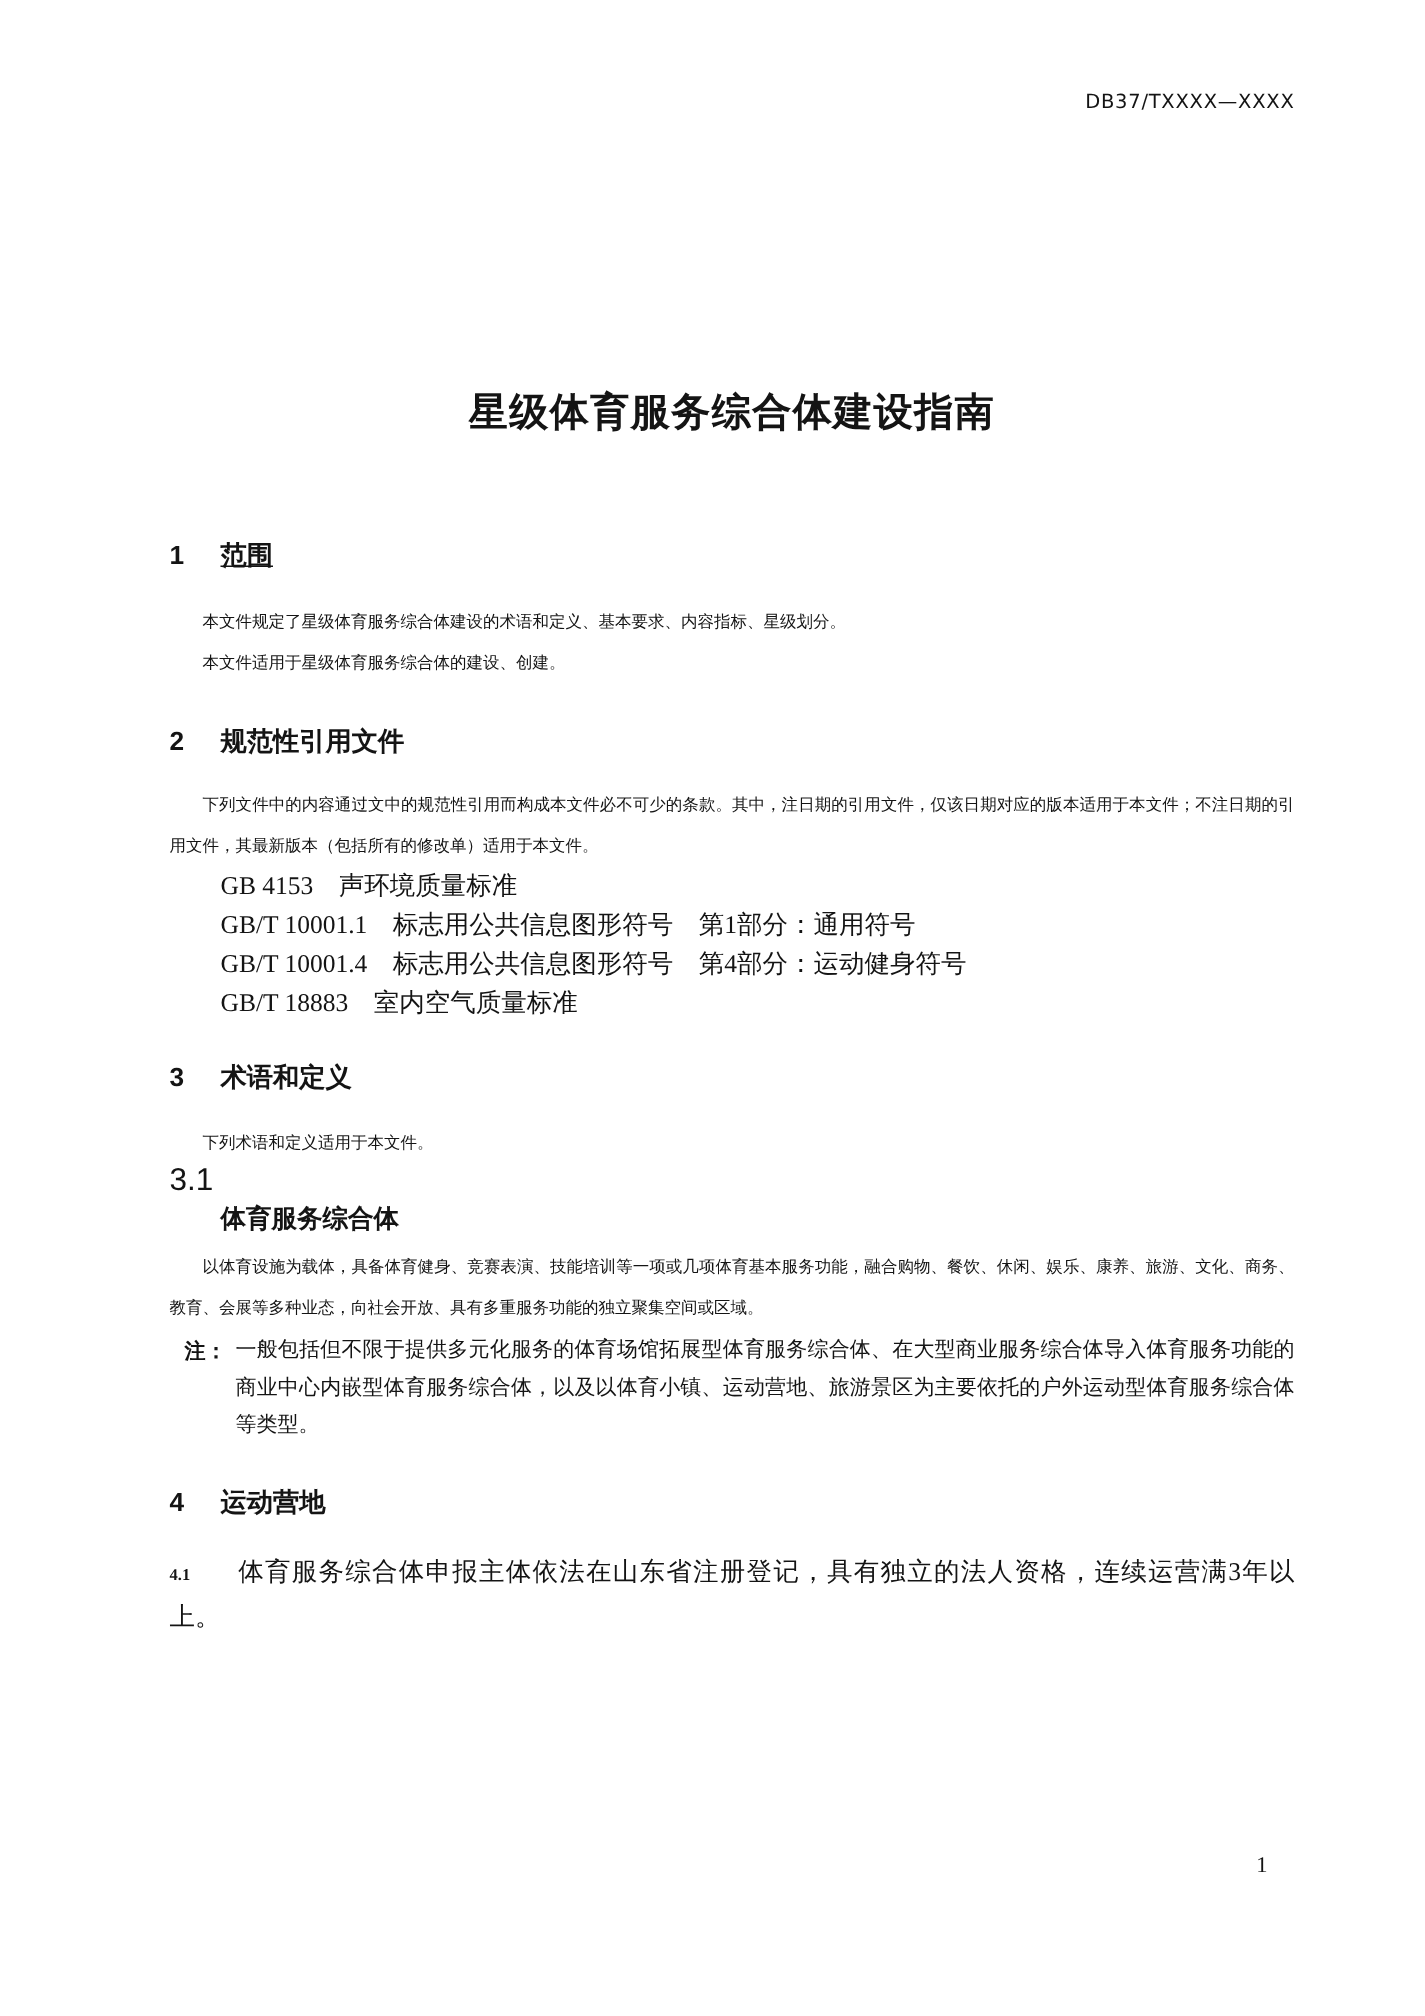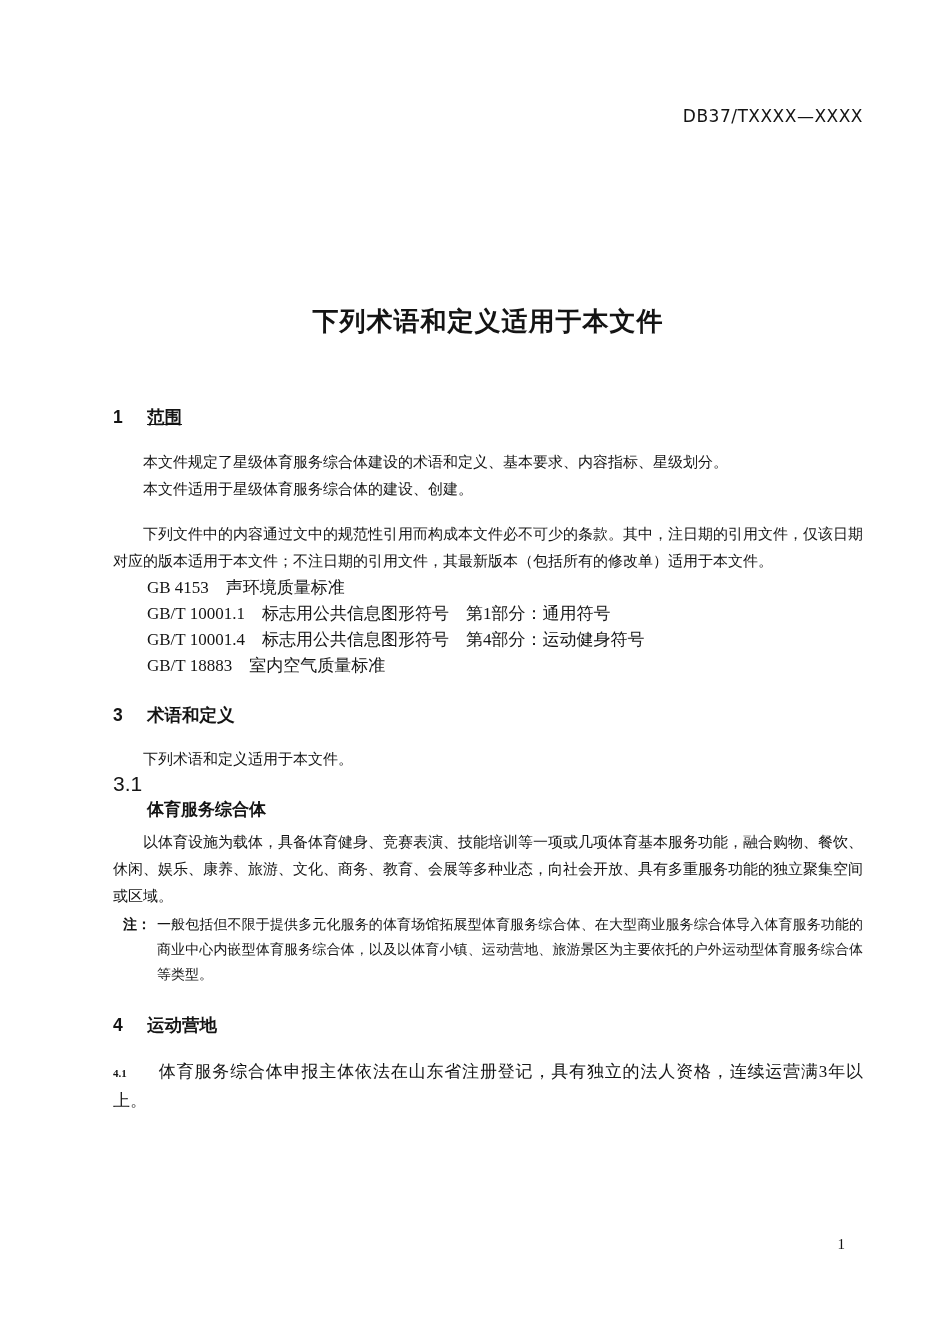--- a/index.html
+++ b/index.html
@@ -10,24 +10,24 @@
     background: #ffffff;
     color: #141414;
     font-family: "Liberation Serif", "DejaVu Serif", serif;
     overflow: hidden;
   }
   .content {
     padding: 0 87px 0 113px;
   }
   
   .doc-header {
-    padding-top: 103px;
+    padding-top: 56px;
     text-align: right;
     font-family: "DejaVu Sans", "Liberation Sans", sans-serif;
-    font-size: 17px;
+    font-size: 13px;
     line-height: 26px;
     letter-spacing: 0.5px;
   }
   
   .doc-title {
     margin-top: 172px;
     text-align: center;
     font-family: "Liberation Sans", "DejaVu Sans", sans-serif;
     font-weight: 700;
     font-size: 26px;
@@ -46,21 +46,21 @@
     display: inline-block;
     min-width: 34px;
   }
   .h1-scope  { margin-top: 64px; text-decoration: underline; }
   .h2-refs   { margin-top: 26px; }
   .h3-terms  { margin-top: 24px; }
   .h4-basic  { margin-top: 26px; }
   
   .para {
     margin: 0;
-    font-size: 15px;
+    font-size: 11px;
     line-height: 27px;
     text-align: justify;
     text-indent: 2em;
   }
   .first-after-heading { margin-top: 20px; }
   .s2-intro { margin-top: 18px; }
   .s3-intro { margin-top: 19px; }
   
   .ref-line {
     margin: 0;
@@ -123,28 +123,31 @@
   }
 </style>
 </head>
 <body>
 
 <div class="page">
   <div class="content">
 
     <div class="doc-header">DB37/TXXXX—XXXX</div>
 
-    <div class="doc-title">下列术语和定义适用于本文件</div>
+    <div class="doc-title">星级体育服务综合体建设指南</div>
 
     <h2 class="clause-heading h1-scope">
       <span class="c-num">1</span><span>范围</span>
     </h2>
     <p class="para first-after-heading">本文件规定了星级体育服务综合体建设的术语和定义、基本要求、内容指标、星级划分。</p>
     <p class="para">本文件适用于星级体育服务综合体的建设、创建。</p>
 
+    <h2 class="clause-heading h2-refs">
+      <span class="c-num">2</span><span>规范性引用文件</span>
+    </h2>
     <p class="para s2-intro">下列文件中的内容通过文中的规范性引用而构成本文件必不可少的条款。其中，注日期的引用文件，仅该日期对应的版本适用于本文件；不注日期的引用文件，其最新版本（包括所有的修改单）适用于本文件。</p>
     <p class="ref-line">GB 4153　声环境质量标准</p>
     <p class="ref-line">GB/T 10001.1　标志用公共信息图形符号　第1部分：通用符号</p>
     <p class="ref-line">GB/T 10001.4　标志用公共信息图形符号　第4部分：运动健身符号</p>
     <p class="ref-line">GB/T 18883　室内空气质量标准</p>
 
     <h2 class="clause-heading h3-terms">
       <span class="c-num">3</span><span>术语和定义</span>
     </h2>
     <p class="para s3-intro">下列术语和定义适用于本文件。</p>

